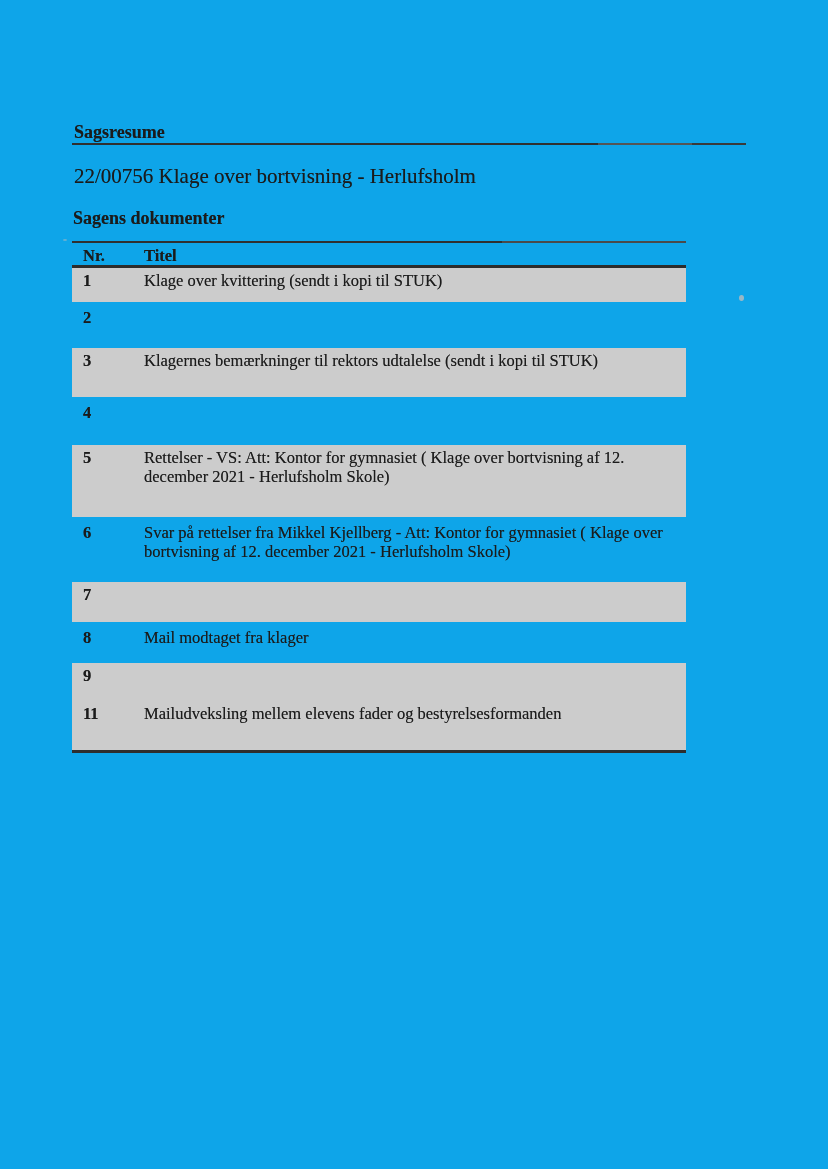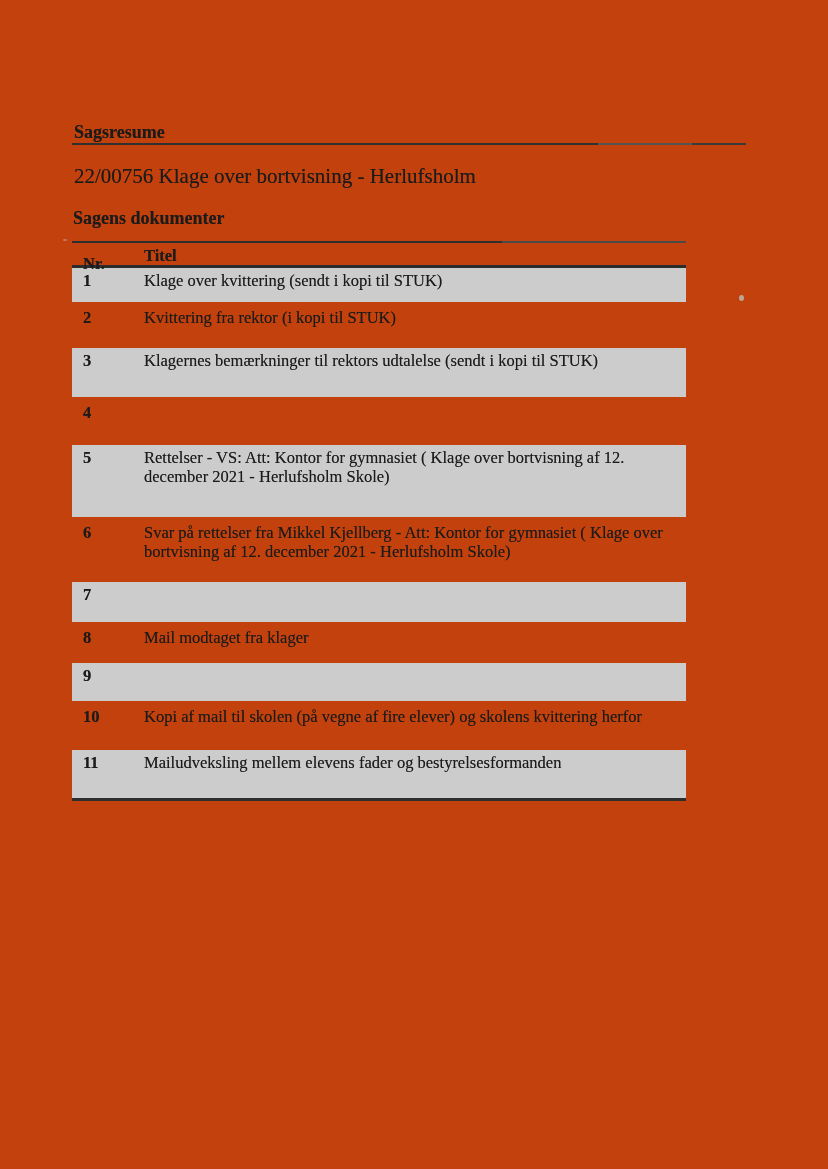--- a/index.html
+++ b/index.html
@@ -4,21 +4,21 @@
 <style>
   :root{
     --shade:#cccccc;
     --rule:#3a3a3a;
     --text:#1b1b1b;
   }
   html,body{margin:0;padding:0;background:#ffffff;}
   .page{
     position:relative;
     width:828px;height:1169px;
-    background:#c2410c;
+    background:#0ea5e9;
     overflow:hidden;
     font-family:"Liberation Serif","DejaVu Serif",serif;
     color:var(--text);
   }
   .page *{box-sizing:border-box;}
   
   .txt{ text-shadow:0 0 0.5px rgba(25,25,25,0.55); }
 
   .h-title{
     position:absolute;left:74px;top:122px;margin:0;
@@ -40,21 +40,21 @@
 
   .doc-table{
     position:absolute;left:72px;top:243px;width:614px;
     font-size:16.5px;line-height:19px;
   }
   .thead{
     display:flex;height:25px;
     border-bottom:3px solid #2c2c2c;
     font-weight:bold;
   }
-  .thead .cell-nr{padding-top:3px;margin-top:8px;}
+  .thead .cell-nr{padding-top:3px;}
   .thead .cell-title{padding-top:3px;}
   .cell-nr{width:72px;padding-left:11px;flex:0 0 72px;font-weight:bold;}
   .cell-title{flex:1;padding-right:6px;white-space:pre-wrap;}
   .tbody{border-bottom:3px solid #2e2e2e;}
   .row{display:flex;padding-top:6px;}
   .row.shaded{background:var(--shade);padding-top:3px;}
   
   .tbody .row:nth-child(1){height:34px;}
   .tbody .row:nth-child(2){height:46px;}
   .tbody .row:nth-child(3){height:49px;}
@@ -93,21 +93,20 @@
       <div class="cell-title txt">Titel</div>
     </div>
     <div class="tbody" id="rows">
   <div class="row shaded">
     <div class="cell-nr txt">1</div>
     <div class="cell-title txt">Klage over kvittering (sendt i kopi til STUK)</div>
   </div>
 
   <div class="row">
     <div class="cell-nr txt">2</div>
-    <div class="cell-title txt">Kvittering fra rektor (i kopi til STUK)</div>
   </div>
 
   <div class="row shaded">
     <div class="cell-nr txt">3</div>
     <div class="cell-title txt">Klagernes bemærkninger til rektors udtalelse (sendt i kopi til STUK)</div>
   </div>
 
   <div class="row">
     <div class="cell-nr txt">4</div>
   </div>
@@ -130,24 +129,20 @@
 
   <div class="row">
     <div class="cell-nr txt">8</div>
     <div class="cell-title txt">Mail modtaget fra klager</div>
   </div>
 
   <div class="row shaded">
     <div class="cell-nr txt">9</div>
   </div>
 
-  <div class="row">
-    <div class="cell-nr txt">10</div>
-    <div class="cell-title txt">Kopi af mail til skolen (på vegne af fire elever) og skolens kvittering herfor</div>
-  </div>
 
   <div class="row shaded">
     <div class="cell-nr txt">11</div>
     <div class="cell-title txt">Mailudveksling mellem elevens fader og bestyrelsesformanden</div>
   </div>
 </div>
   </div>
 
   <div class="speck speck-1"></div>
   <div class="speck speck-2"></div>

